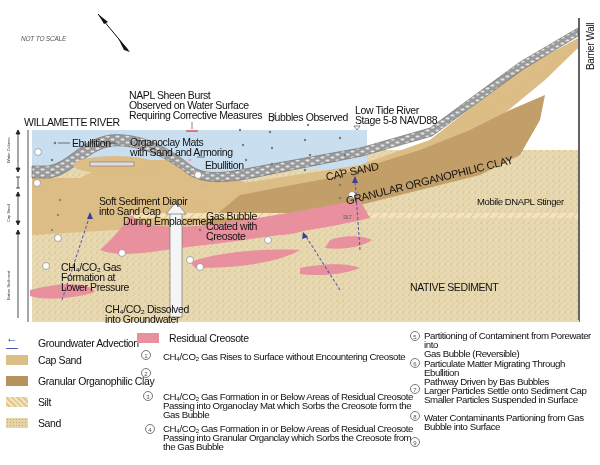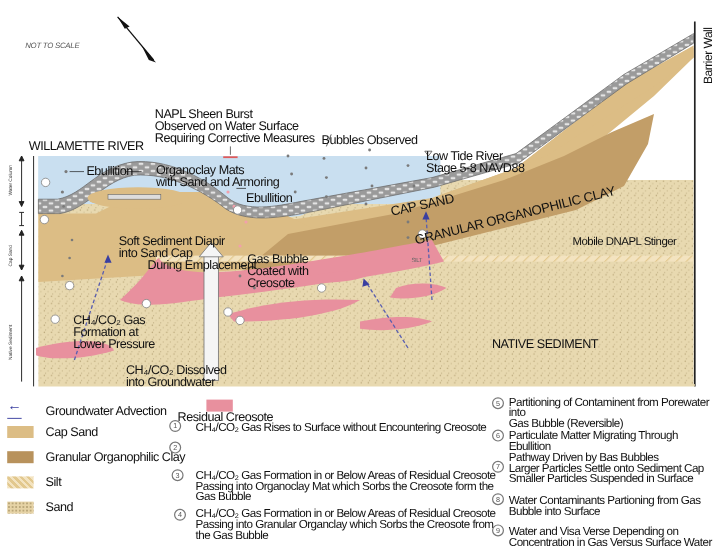--- a/index.html
+++ b/index.html
@@ -175,21 +175,21 @@
 
 <div class="abs" style="left:129px;top:90px;">
   <div class="lbl big" style="position:relative;">NAPL Sheen Burst</div>
   <div class="lbl big" style="position:relative;">Observed on Water Surface</div>
   <div class="lbl big" style="position:relative;">Requiring Corrective Measures</div>
 </div>
 
 <div class="lbl big" style="left:268px;top:112px;">Bubbles Observed</div>
 
 <div class="abs" style="left:355px;top:105px;">
-  <div class="lbl big" style="position:relative;margin-top:20px;">Low Tide River</div>
+  <div class="lbl big" style="position:relative;">Low Tide River</div>
   <div class="lbl big" style="position:relative;">Stage 5-8 NAVD88</div>
 </div>
 
 <div class="lbl" style="left:586px;top:70px;transform:rotate(-90deg);transform-origin:left top;font-size:10px;">Barrier Wall</div>
 
 <div class="lbl big" style="left:72px;top:138px;">Ebullition</div>
 
 <div class="abs" style="left:130px;top:137px;">
   <div class="lbl big" style="position:relative;">Organoclay Mats</div>
   <div class="lbl big" style="position:relative;">with Sand and Armoring</div>
@@ -242,21 +242,21 @@
   </div>
   <div class="legend-row" style="left:6px;top:72px;">
     <span class="swatch" style="background:repeating-linear-gradient(45deg,#f3e3c0 0 2px,#e2c88e 2px 4px);"></span>
     <span>Silt</span>
   </div>
   <div class="legend-row" style="left:6px;top:93px;">
     <span class="swatch" style="background:radial-gradient(#b9a678 0.6px,transparent 0.8px) 0 0/3px 3px,#e6d3a6;"></span>
     <span>Sand</span>
   </div>
 
-  <div class="legend-row" style="left:148px;top:8px;flex-direction:column;">
+  <div class="legend-row" style="left:137px;top:8px;">
     <span class="swatch" style="background:#e8909e;"></span>
     <span>Residual Creosote</span>
   </div>
 
   <div class="num-badge" style="left:141px;top:25px;">1</div>
   <div class="num-item" style="left:163px;top:27px;">CH₄/CO₂ Gas Rises to Surface without Encountering Creosote</div>
 
   <div class="num-badge" style="left:141px;top:43px;">2</div>
 
   <div class="num-badge" style="left:143px;top:66px;">3</div>
@@ -279,15 +279,13 @@
 
   <div class="num-badge" style="left:410px;top:59px;">7</div>
   <div class="num-item" style="left:424px;top:61px;width:175px;">Larger Particles Settle onto Sediment Cap
 Smaller Particles Suspended in Surface</div>
 
   <div class="num-badge" style="left:410px;top:86px;">8</div>
   <div class="num-item" style="left:424px;top:88px;width:175px;">Water Contaminants Partioning from Gas
 Bubble into Surface</div>
 
   <div class="num-badge" style="left:410px;top:112px;">9</div>
-  <div class="num-item" style="left:424px;top:114px;width:175px;">Water and Visa Verse  Depending on
-Concentration in Gas Versus Surface Water</div>
 </div>
 
 </body></html>

